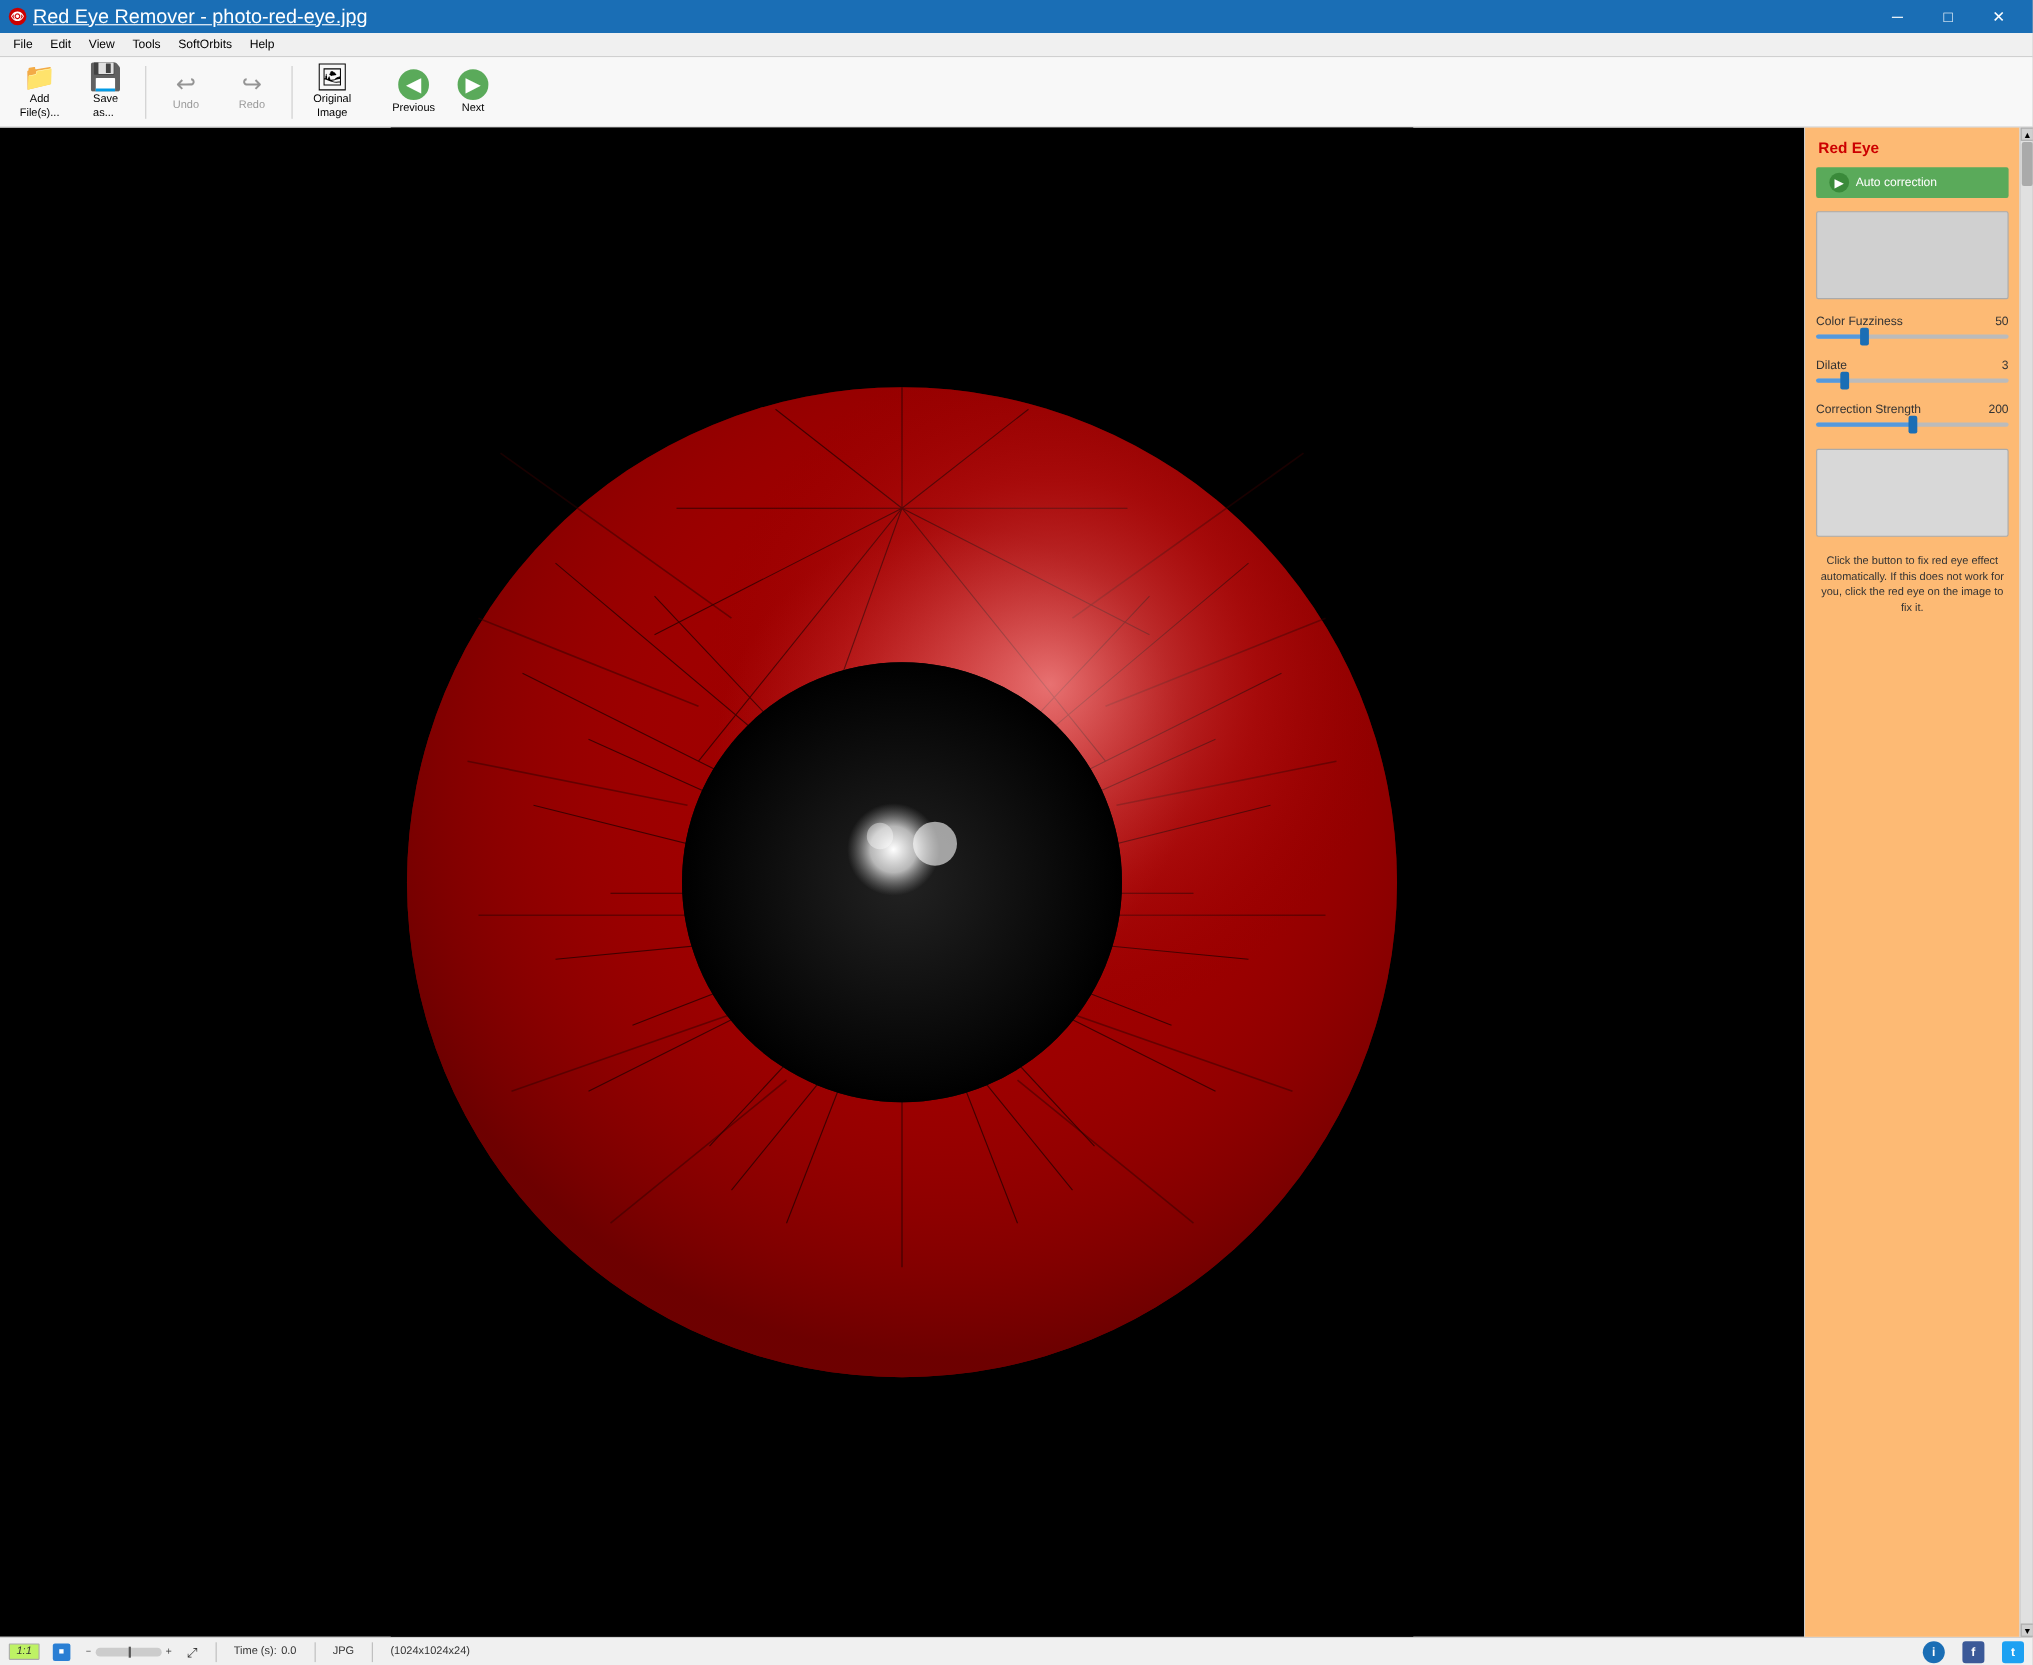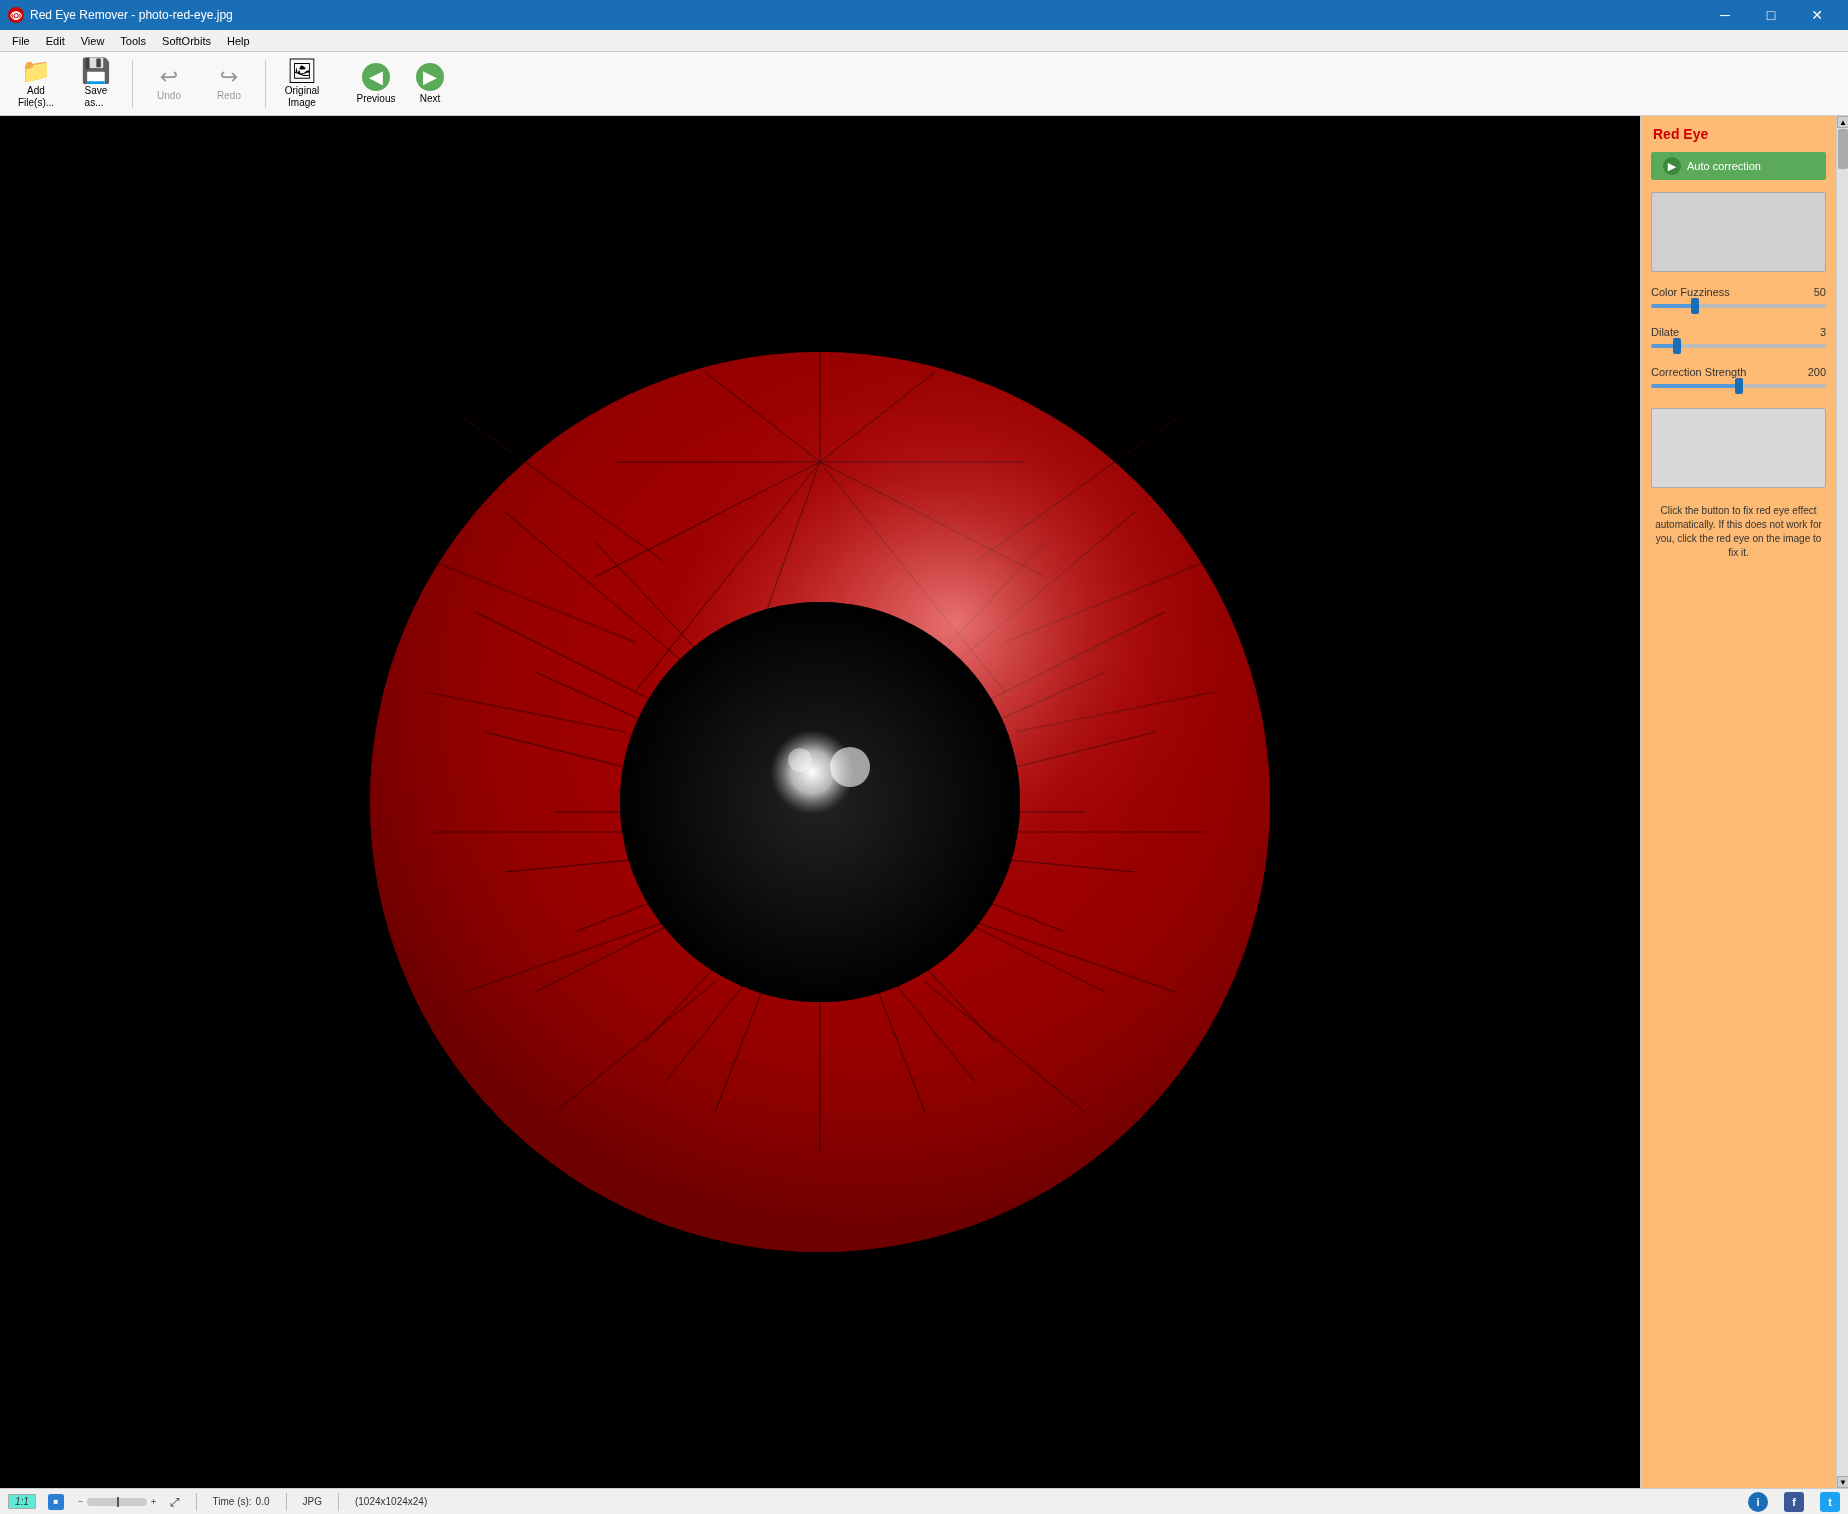--- a/index.html
+++ b/index.html
@@ -11,21 +11,21 @@
       color: white;
       height: 30px;
       display: flex;
       align-items: center;
       padding: 0 8px;
       justify-content: space-between;
       user-select: none;
     }
     #title-bar-left { display: flex; align-items: center; gap: 6px; }
     #title-bar-icon { width: 16px; height: 16px; background: #cc0000; border-radius: 50%; display: flex; align-items: center; justify-content: center; }
-    #title-bar-text { font-size: 12px; }
+    #title-bar-text { font-size: 18px; text-decoration: underline; }
     #title-bar-controls { display: flex; gap: 0; }
     .title-btn {
       width: 46px; height: 30px; background: transparent; border: none; color: white;
       cursor: pointer; font-size: 14px; display: flex; align-items: center; justify-content: center;
     }
 
     
     #menu-bar {
       background: #f0f0f0;
       border-bottom: 1px solid #ccc;
@@ -233,21 +233,21 @@
       display: flex;
       align-items: center;
       padding: 0 8px;
       font-size: 10px;
       color: #333;
       gap: 12px;
     }
     .status-item { display: flex; align-items: center; gap: 4px; }
     .status-sep { width: 1px; height: 18px; background: #bbb; margin: 0 4px; }
     .zoom-box {
-      background: #5eead4;
+      background: #bef264;
       border: 1px solid #aaa;
       padding: 1px 6px;
       font-size: 10px;
       border-radius: 1px;
       font-style: italic;
     }
     #status-right {
       margin-left: auto;
       display: flex;
       align-items: center;

